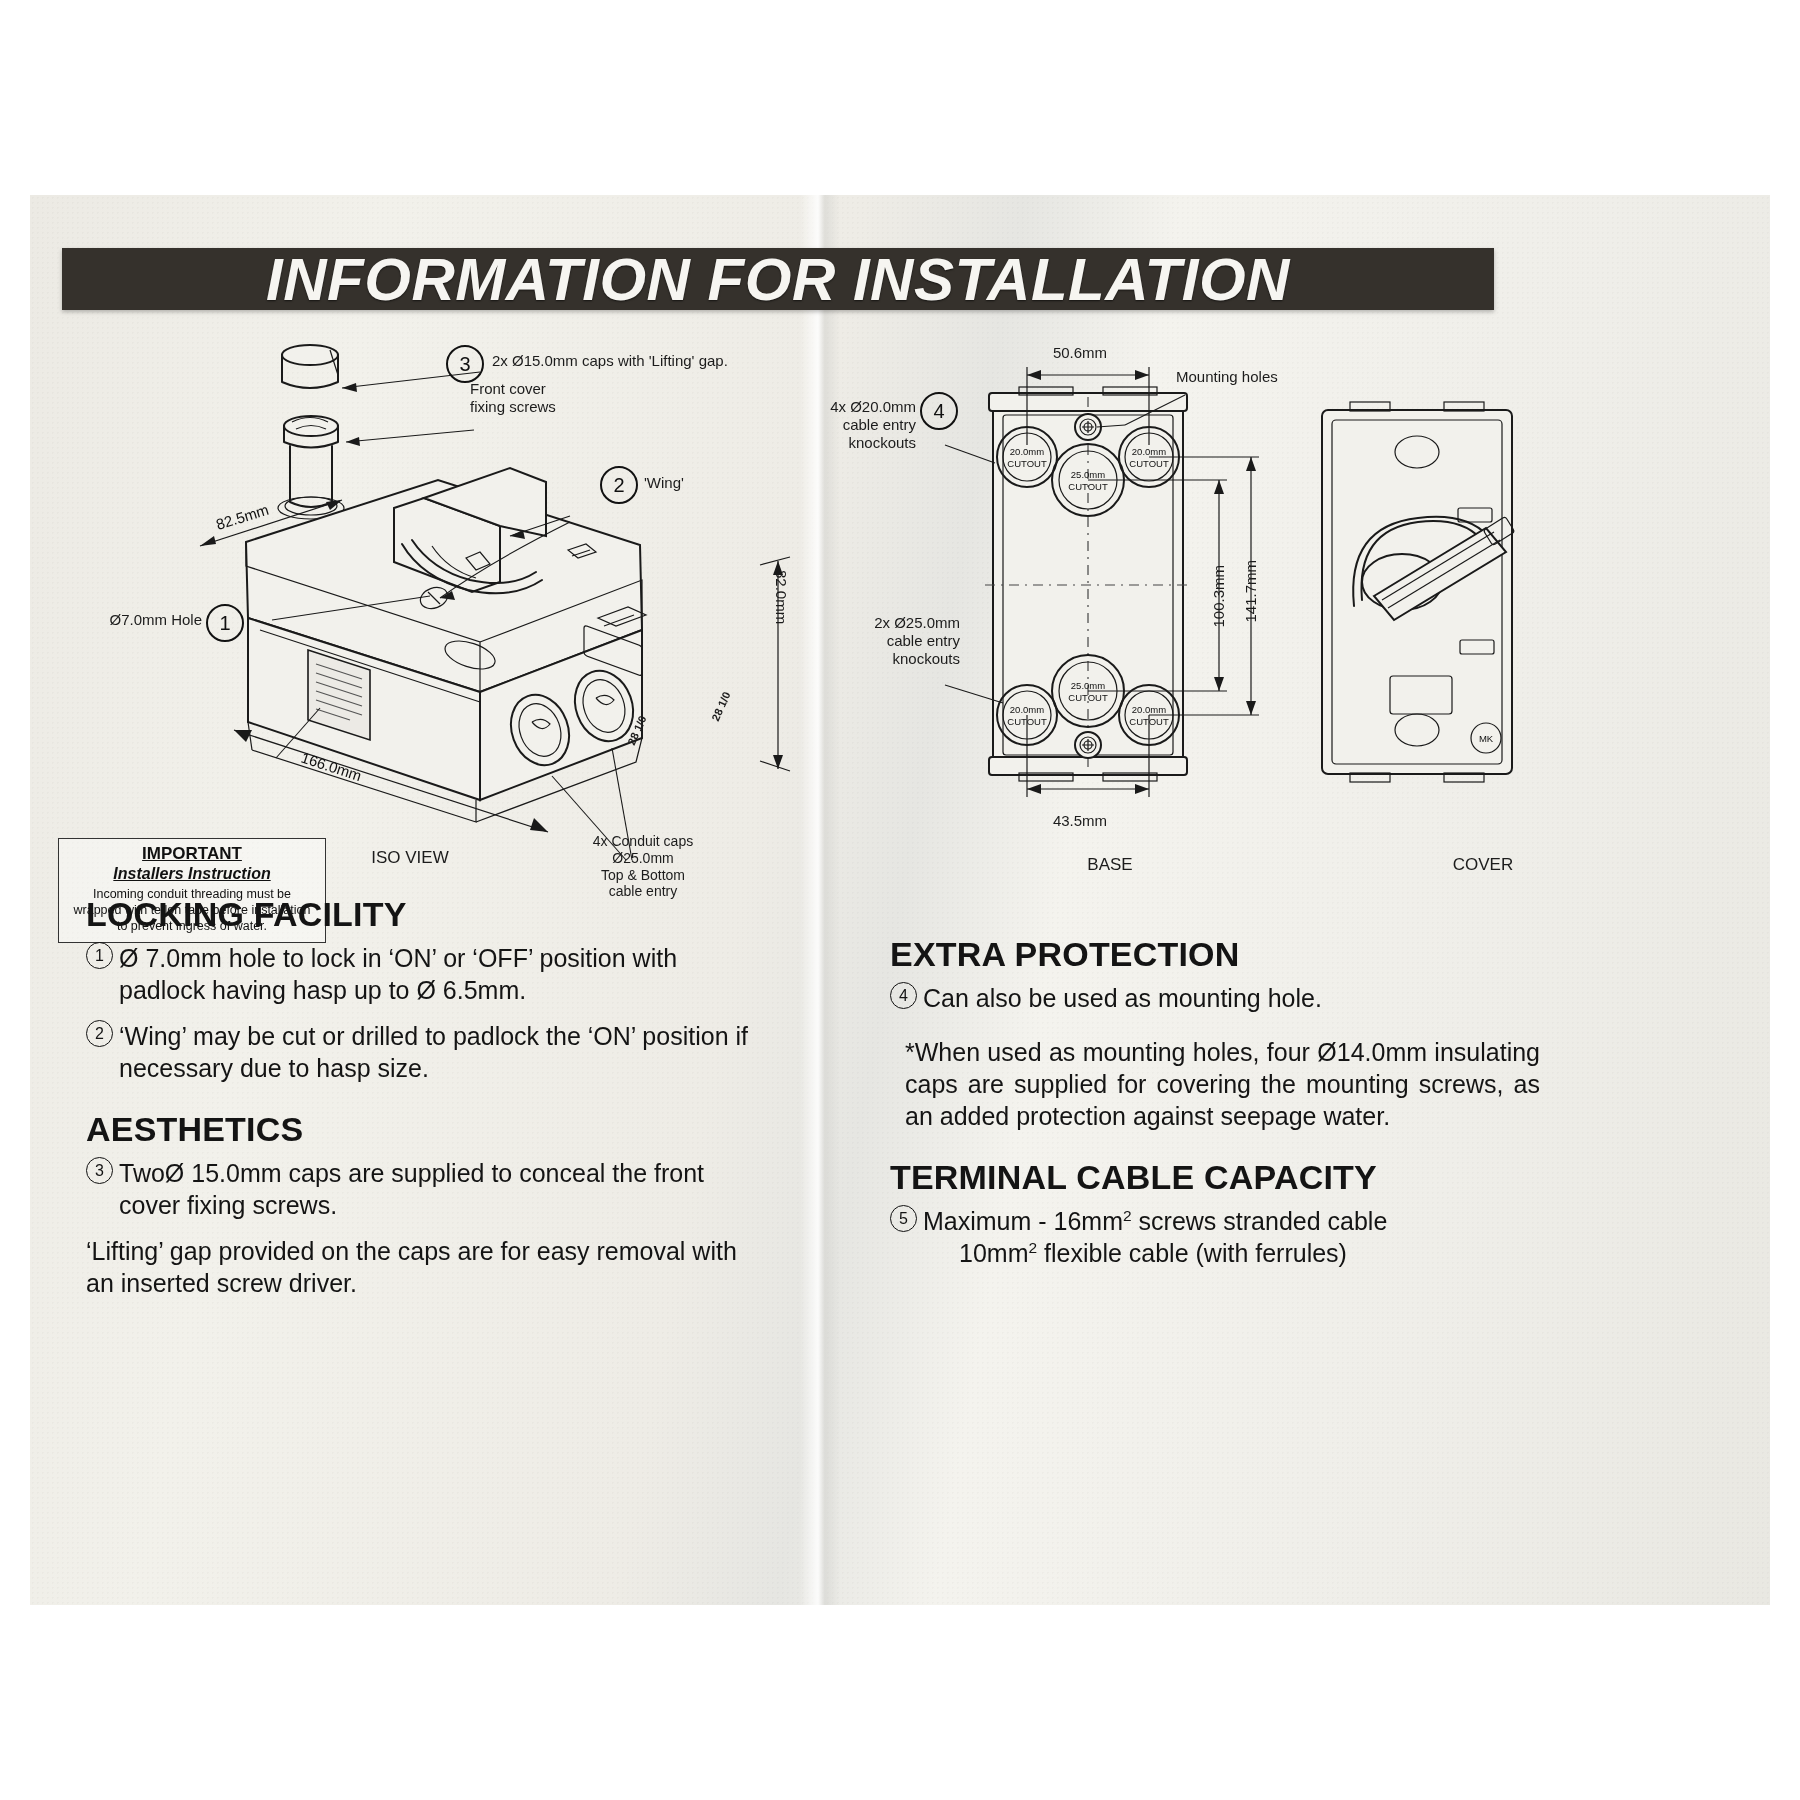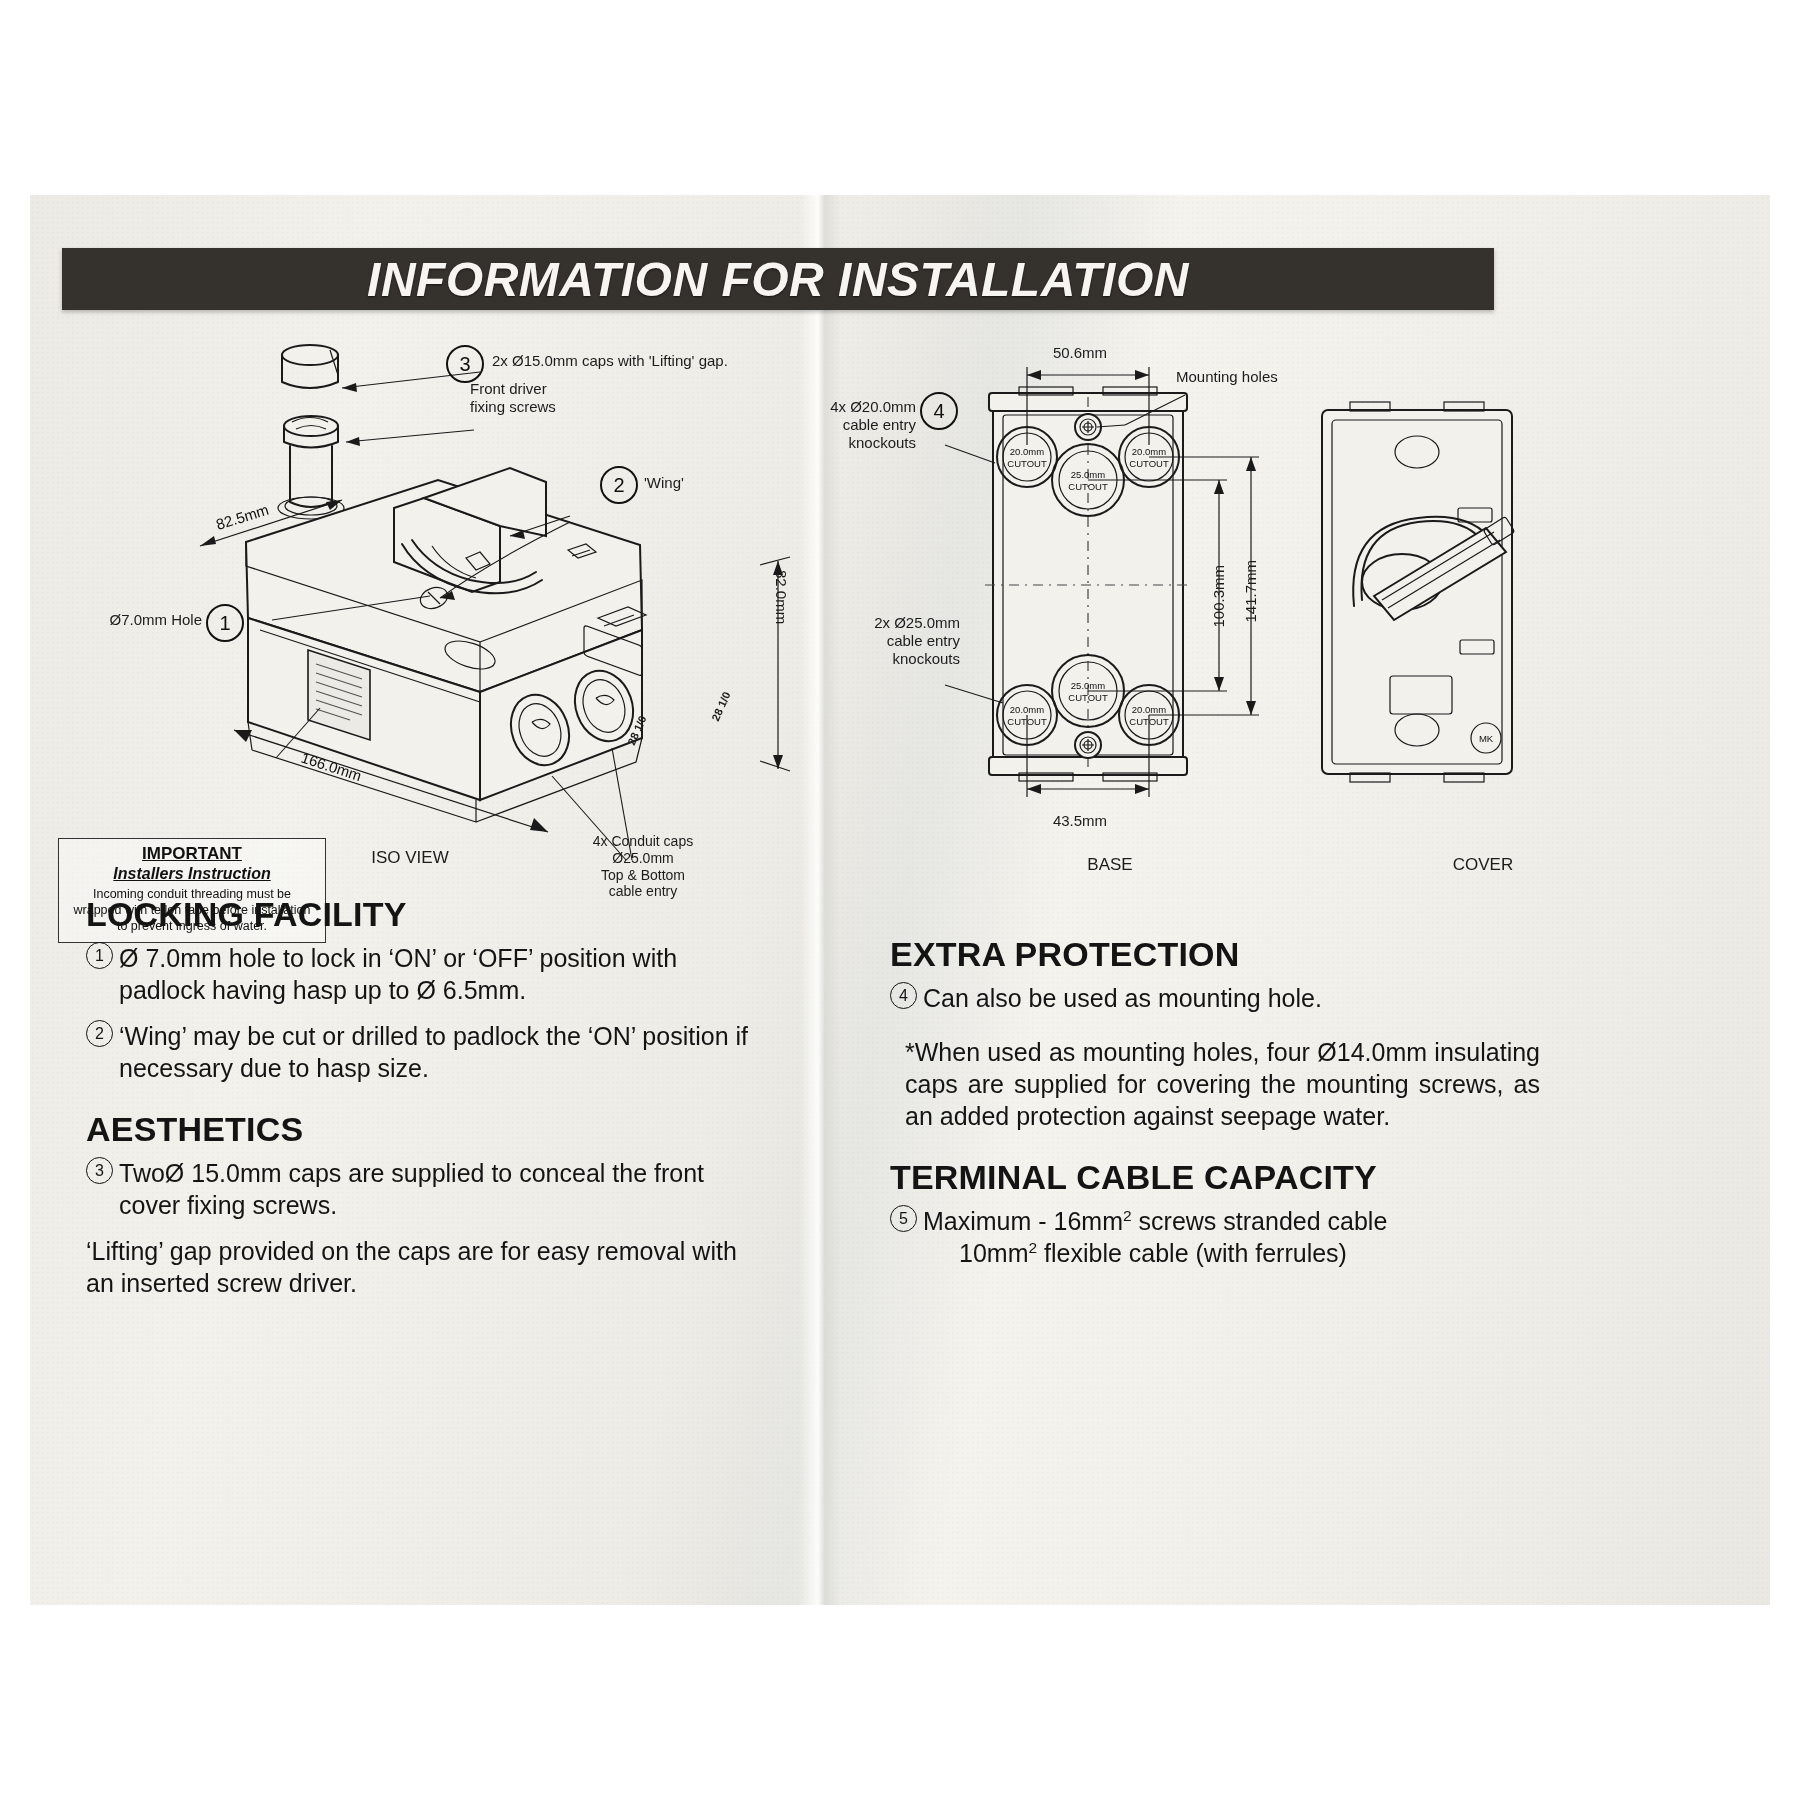--- a/index.html
+++ b/index.html
@@ -33,21 +33,21 @@
   
   .banner{
     position:absolute;left:62px;top:248px;width:1432px;height:62px;
     background:#35312c;
     box-shadow:0 2px 4px rgba(0,0,0,.25);
   }
   .banner-title{
     position:absolute;left:62px;top:248px;width:1432px;height:62px;
     display:flex;align-items:center;justify-content:center;
     color:#f6f5f1;
-    font-size:48px;font-weight:bold;font-style:italic;
+    font-size:60px;font-weight:bold;font-style:italic;
     letter-spacing:.5px;
     text-shadow:0 1px 2px rgba(0,0,0,.6);
     white-space:nowrap;
   }
   
   .lbl{position:absolute;color:#1c1c1c;font-size:15px;line-height:1.2;white-space:pre-line;}
   .lbl.c{text-align:center;}
   .lbl.r{text-align:right;}
   .tiny{font-size:11px;}
   .callout{
@@ -195,21 +195,21 @@
     <path class="st-lead" d="M390 192 q-80 40 -130 76"></path>
     <path fill="#1a1a1a" d="M260 268 l12 -7 l3 9 z"></path>
     <path class="st-lead" d="M92 290 L250 266"></path>
     <path class="st-lead" d="M140 378 L96 428"></path>
     <path class="st-lead" d="M372 446 L446 530"></path>
     <path class="st-lead" d="M432 418 L452 530"></path>
   </svg>
 
   <div class="callout" style="left:446px;top:345px;">3</div>
   <div class="lbl" style="left:492px;top:352px;width:300px;">2x Ø15.0mm caps with 'Lifting' gap.</div>
-  <div class="lbl" style="left:470px;top:380px;width:200px;">Front driver
+  <div class="lbl" style="left:470px;top:380px;width:200px;">Front cover
 fixing screws</div>
   <div class="callout" style="left:600px;top:466px;">2</div>
   <div class="lbl" style="left:644px;top:474px;width:90px;">'Wing'</div>
   <div class="callout" style="left:206px;top:604px;">1</div>
   <div class="lbl" style="left:72px;top:611px;width:130px;text-align:right;">Ø7.0mm Hole</div>
   <div class="lbl" style="left:768px;top:570px;width:22px;writing-mode:vertical-rl;">82.0mm</div>
   <div class="lbl c" style="left:355px;top:848px;width:110px;font-size:17px;">ISO VIEW</div>
   <div class="lbl c" style="left:548px;top:833px;width:190px;font-size:14px;">4x Conduit caps
 Ø25.0mm
 Top &amp; Bottom

